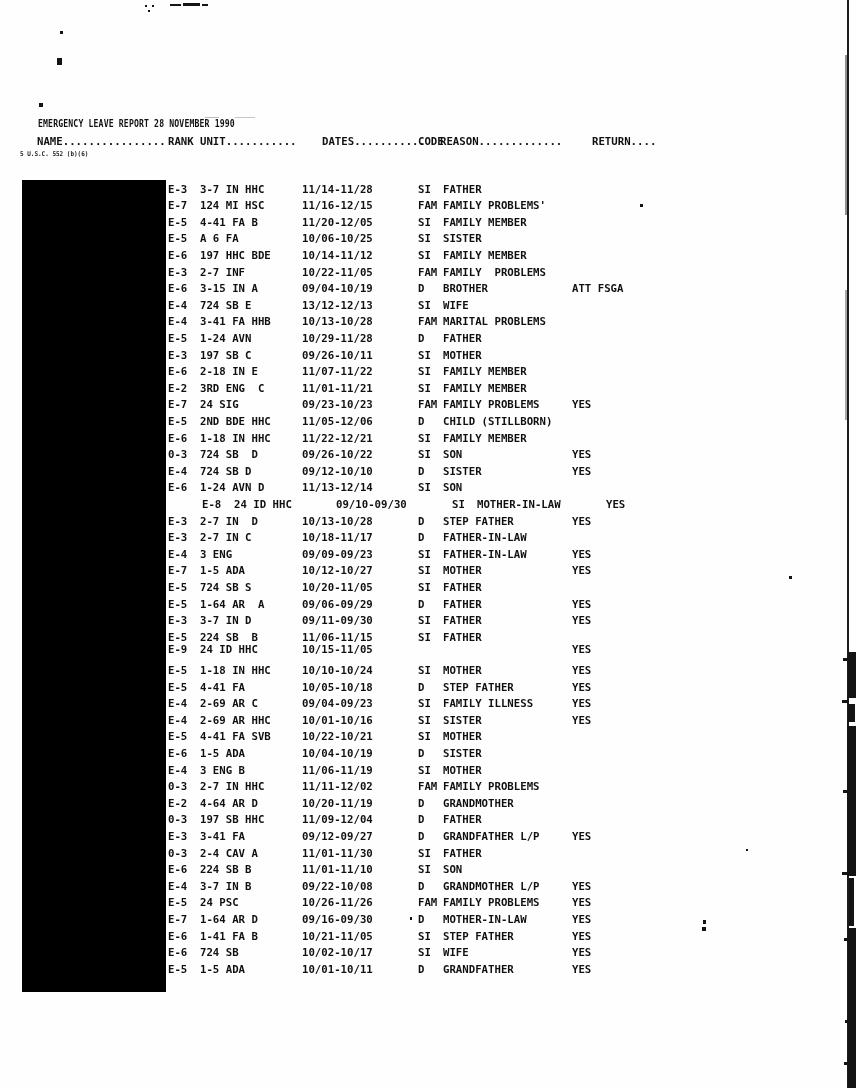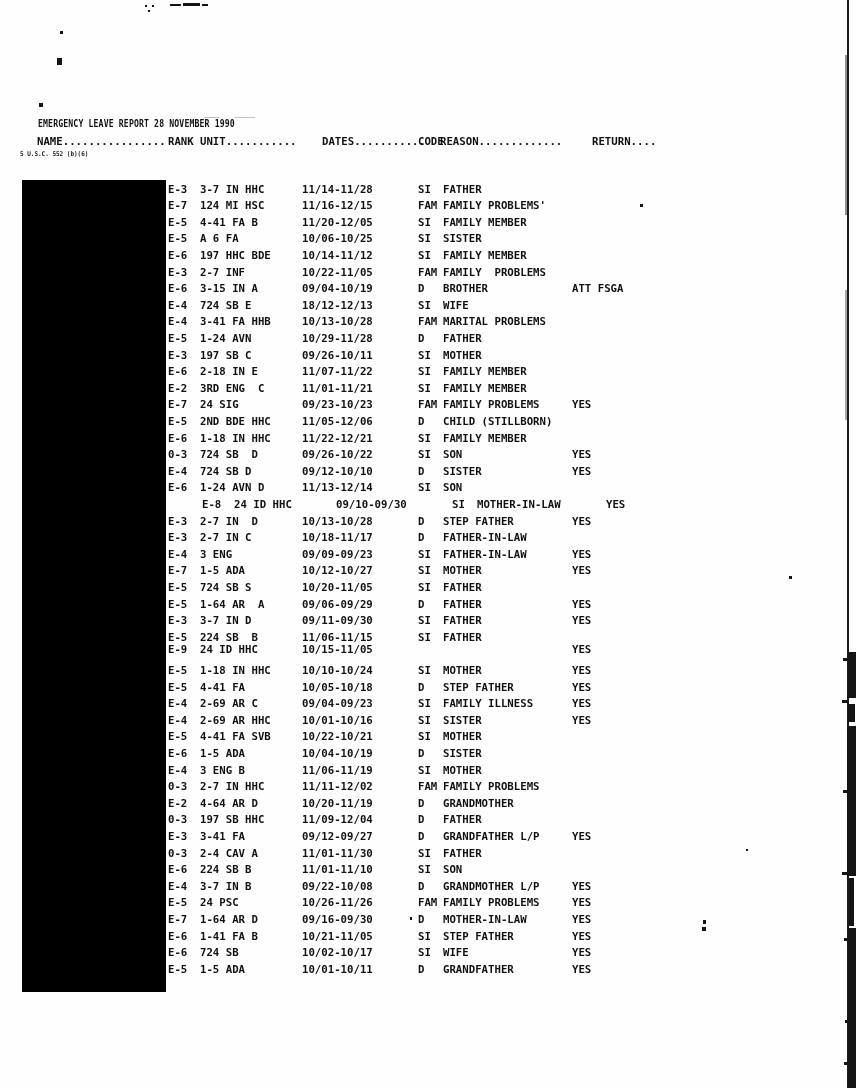--- a/index.html
+++ b/index.html
@@ -139,21 +139,21 @@
     <span class="cell c-rank">E-6</span>
     <span class="cell c-unit">3-15 IN A</span>
     <span class="cell c-dates">09/04-10/19</span>
     <span class="cell c-code">D</span>
     <span class="cell c-reason">BROTHER</span>
     <span class="cell c-ret">ATT FSGA</span>
   </div>
       <div class="row" style="top: 297.7px;">
     <span class="cell c-rank">E-4</span>
     <span class="cell c-unit">724 SB E</span>
-    <span class="cell c-dates">18/12-12/13</span>
+    <span class="cell c-dates">13/12-12/13</span>
     <span class="cell c-code">SI</span>
     <span class="cell c-reason">WIFE</span>
     <span class="cell c-ret"></span>
   </div>
       <div class="row" style="top: 314.3px;">
     <span class="cell c-rank">E-4</span>
     <span class="cell c-unit">3-41 FA HHB</span>
     <span class="cell c-dates">10/13-10/28</span>
     <span class="cell c-code">FAM</span>
     <span class="cell c-reason">MARITAL PROBLEMS</span>

